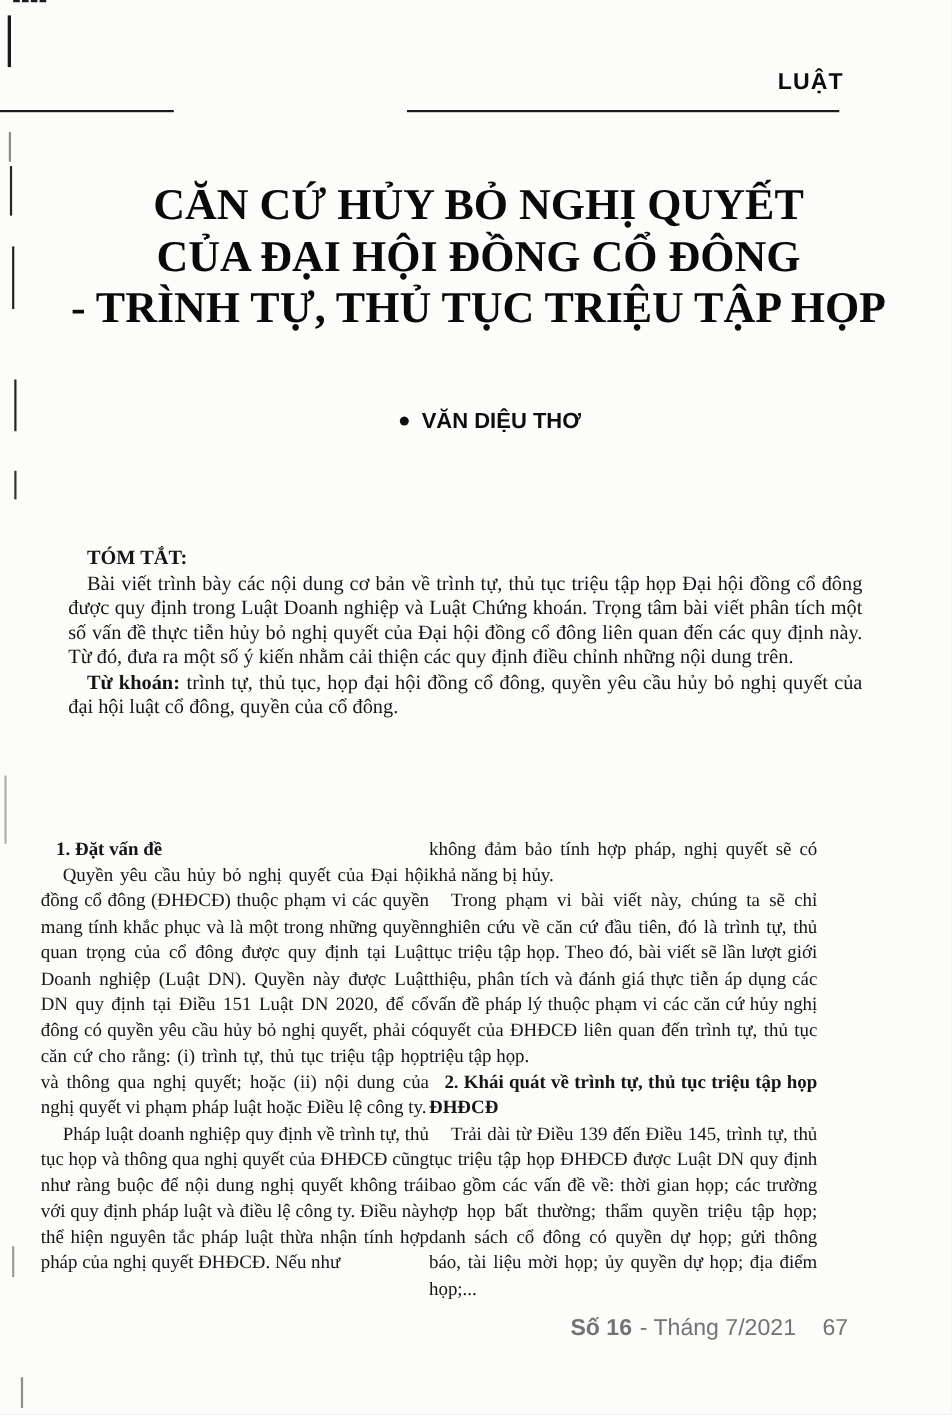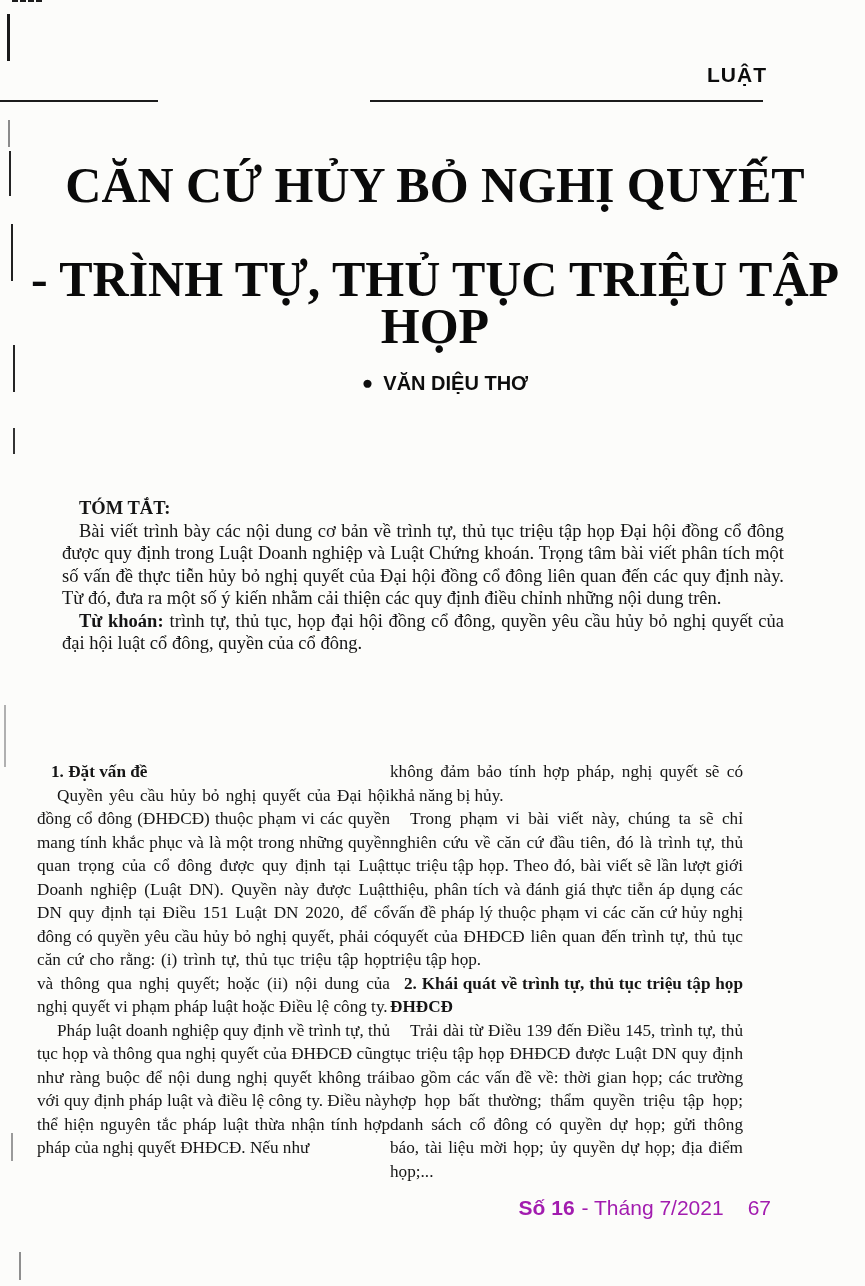--- a/index.html
+++ b/index.html
@@ -32,21 +32,21 @@
   .rule-c { top: 100px; left: 370px; width: 393px; }
 
   
   .title {
     position: absolute;
     top: 162px;
     left: 30px;
     width: 810px;
     margin: 0;
     text-align: center;
-    font-size: 50px;
+    font-size: 40px;
     line-height: 47px;
     font-weight: bold;
     color: #0a0a0a;
     letter-spacing: 0px;
   }
 
   
   .author {
     position: absolute;
     top: 372px;
@@ -92,21 +92,21 @@
   .col p.no-indent { text-indent: 0; }
   .col .sec-heading { font-weight: bold; margin: 0; text-indent: 14px; text-align: justify; }
 
   
   .footer {
     position: absolute;
     top: 1196px;
     right: 106px;
     font-family: "Liberation Sans", sans-serif;
     font-size: 21px;
-    color: #a21caf;
+    color: #737373;
     white-space: nowrap;
   }
   .footer .issue { font-weight: bold; }
   .footer .date { margin-left: 7px; }
   .footer .pagenum { margin-left: 24px; }
 
   
   .artifact { position: absolute; }
   .art1 { top: 14px;  left: 7px;  width: 3px; height: 47px; background: #191919; }
   .art2 { top: 120px; left: 8px;  width: 2px; height: 27px; background: #8b8b8b; }
@@ -133,21 +133,21 @@
   <div class="artifact art8"></div>
   <div class="artifact art9"></div>
 
   <div class="category">LUẬT</div>
   <div class="rule rule-a"></div>
   <div class="rule-b"></div>
   <div class="rule rule-c"></div>
 
   <h1 class="title">
     <span>CĂN CỨ HỦY BỎ NGHỊ QUYẾT</span><br>
-    <br>
+    <span>CỦA ĐẠI HỘI ĐỒNG CỔ ĐÔNG</span><br>
     <span>- TRÌNH TỰ, THỦ TỤC TRIỆU TẬP HỌP</span>
   </h1>
 
   <div class="author">
     <span class="bullet">●</span><span>VĂN DIỆU THƠ</span>
   </div>
 
   <div class="abstract">
     <div class="abs-heading">TÓM TẮT:</div>
     <p>Bài viết trình bày các nội dung cơ bản về trình tự, thủ tục triệu tập họp Đại hội đồng cổ đông được quy định trong Luật Doanh nghiệp và Luật Chứng khoán. Trọng tâm bài viết phân tích một số vấn đề thực tiễn hủy bỏ nghị quyết của Đại hội đồng cổ đông liên quan đến các quy định này. Từ đó, đưa ra một số ý kiến nhằm cải thiện các quy định điều chỉnh những nội dung trên.</p>

